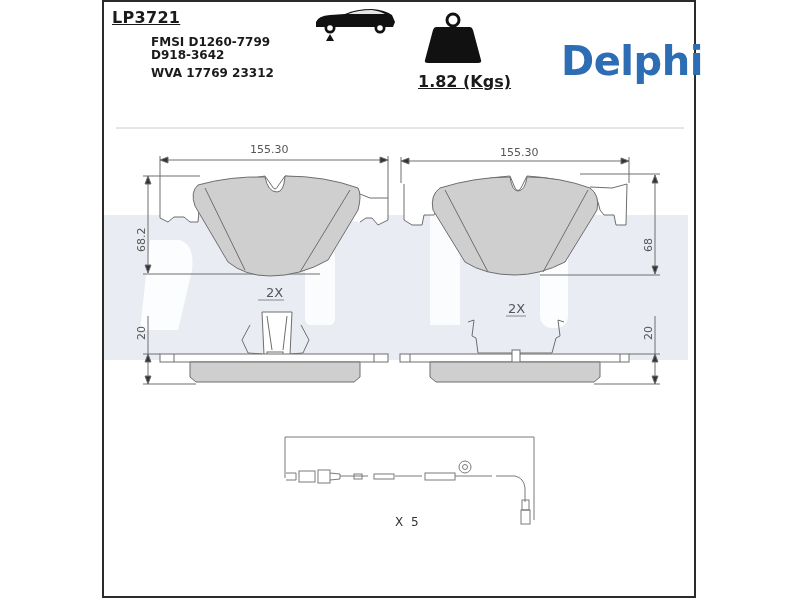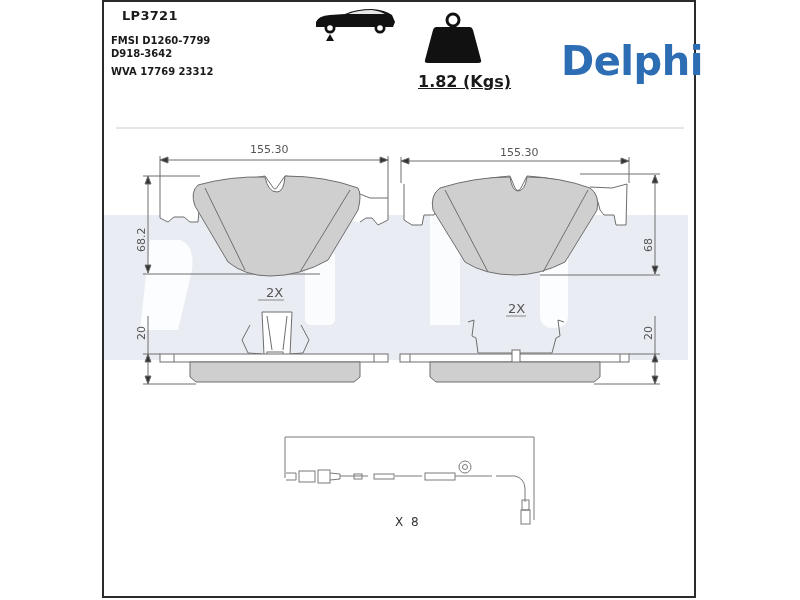--- a/index.html
+++ b/index.html
@@ -1,21 +1,21 @@
 <!DOCTYPE html>
 <html><head>
 <meta charset="utf-8">
 <style>
   html,body{margin:0;padding:0;background:#ffffff;}
   body{width:800px;height:600px;position:relative;overflow:hidden;font-family:"DejaVu Sans","Liberation Sans",sans-serif;}
   .frame{position:absolute;left:102px;top:0;width:594px;height:598px;border:2px solid #2b2b2b;border-top:none;box-sizing:border-box;background:#fff;}
   .frame-top{position:absolute;left:102px;top:0;width:594px;height:2px;background:#2b2b2b;}
   .txt{position:absolute;color:#1a1a1a;font-weight:bold;white-space:nowrap;}
-  .part-no{left:122px;top:8px;font-size:13px;letter-spacing:0.3px;}
-  .ref{font-size:10px;}
+  .part-no{left:112px;top:8px;font-size:16px;letter-spacing:0.3px;text-decoration:underline;}
+  .ref{font-size:12px;margin-left:40px;}
   .weight-label{position:absolute;left:418px;top:72px;font-size:16px;font-weight:bold;color:#1a1a1a;text-decoration:underline;}
   .logo{position:absolute;left:561px;top:2px;font-size:40px;font-weight:bold;color:#2d6db4;letter-spacing:-0.5px;font-family:"DejaVu Sans",sans-serif;margin-top:36px;}
   svg.drawing{position:absolute;left:0;top:0;}
   .dim{font-family:"DejaVu Sans",sans-serif;font-size:11px;fill:#555;}
   .x1{position:absolute;left:395px;top:515px;font-size:12px;color:#333;letter-spacing:2px;}
 </style>
 </head>
 <body>
 
 <div class="frame"></div>
@@ -160,13 +160,13 @@
 </svg>
 
 <div class="txt part-no">LP3721</div>
 <div class="txt ref" style="left:111px;top:35px;">FMSI D1260-7799</div>
 <div class="txt ref" style="left:111px;top:48px;">D918-3642</div>
 <div class="txt ref" style="left:111px;top:66px;">WVA 17769 23312</div>
 
 <div class="weight-label">1.82 (Kgs)</div>
 <div class="logo">Delphi</div>
 
-<div class="x1">X 8</div>
+<div class="x1">X 5</div>
 
 </body></html>

